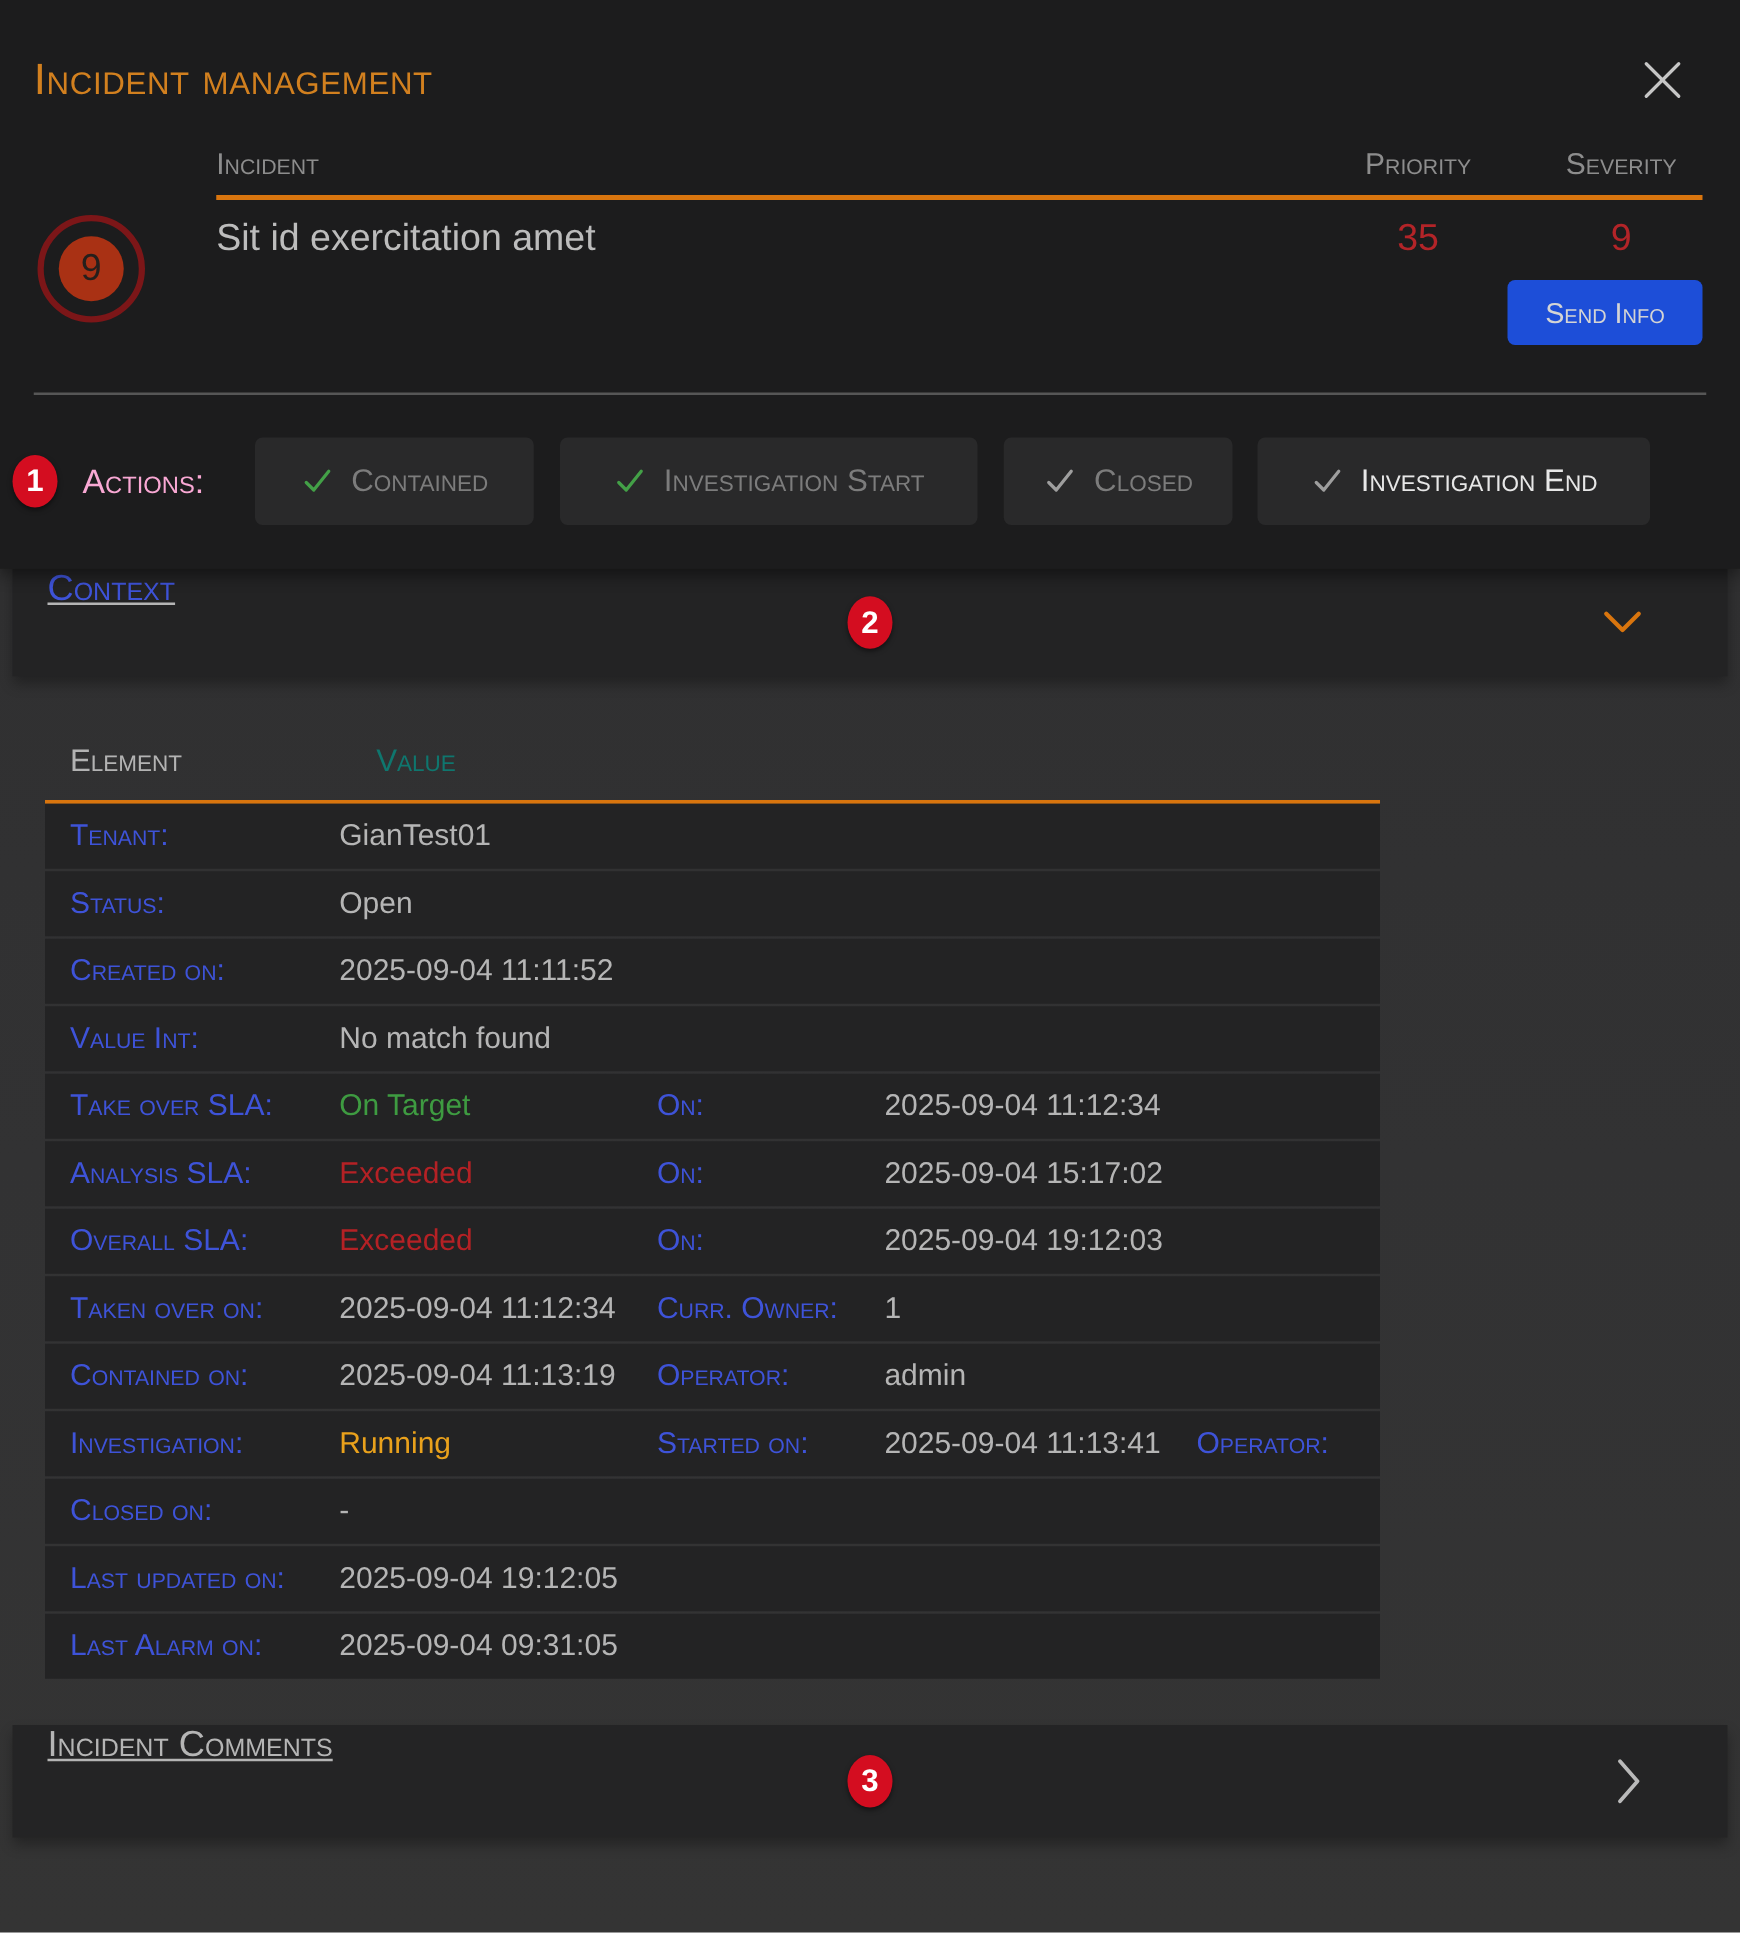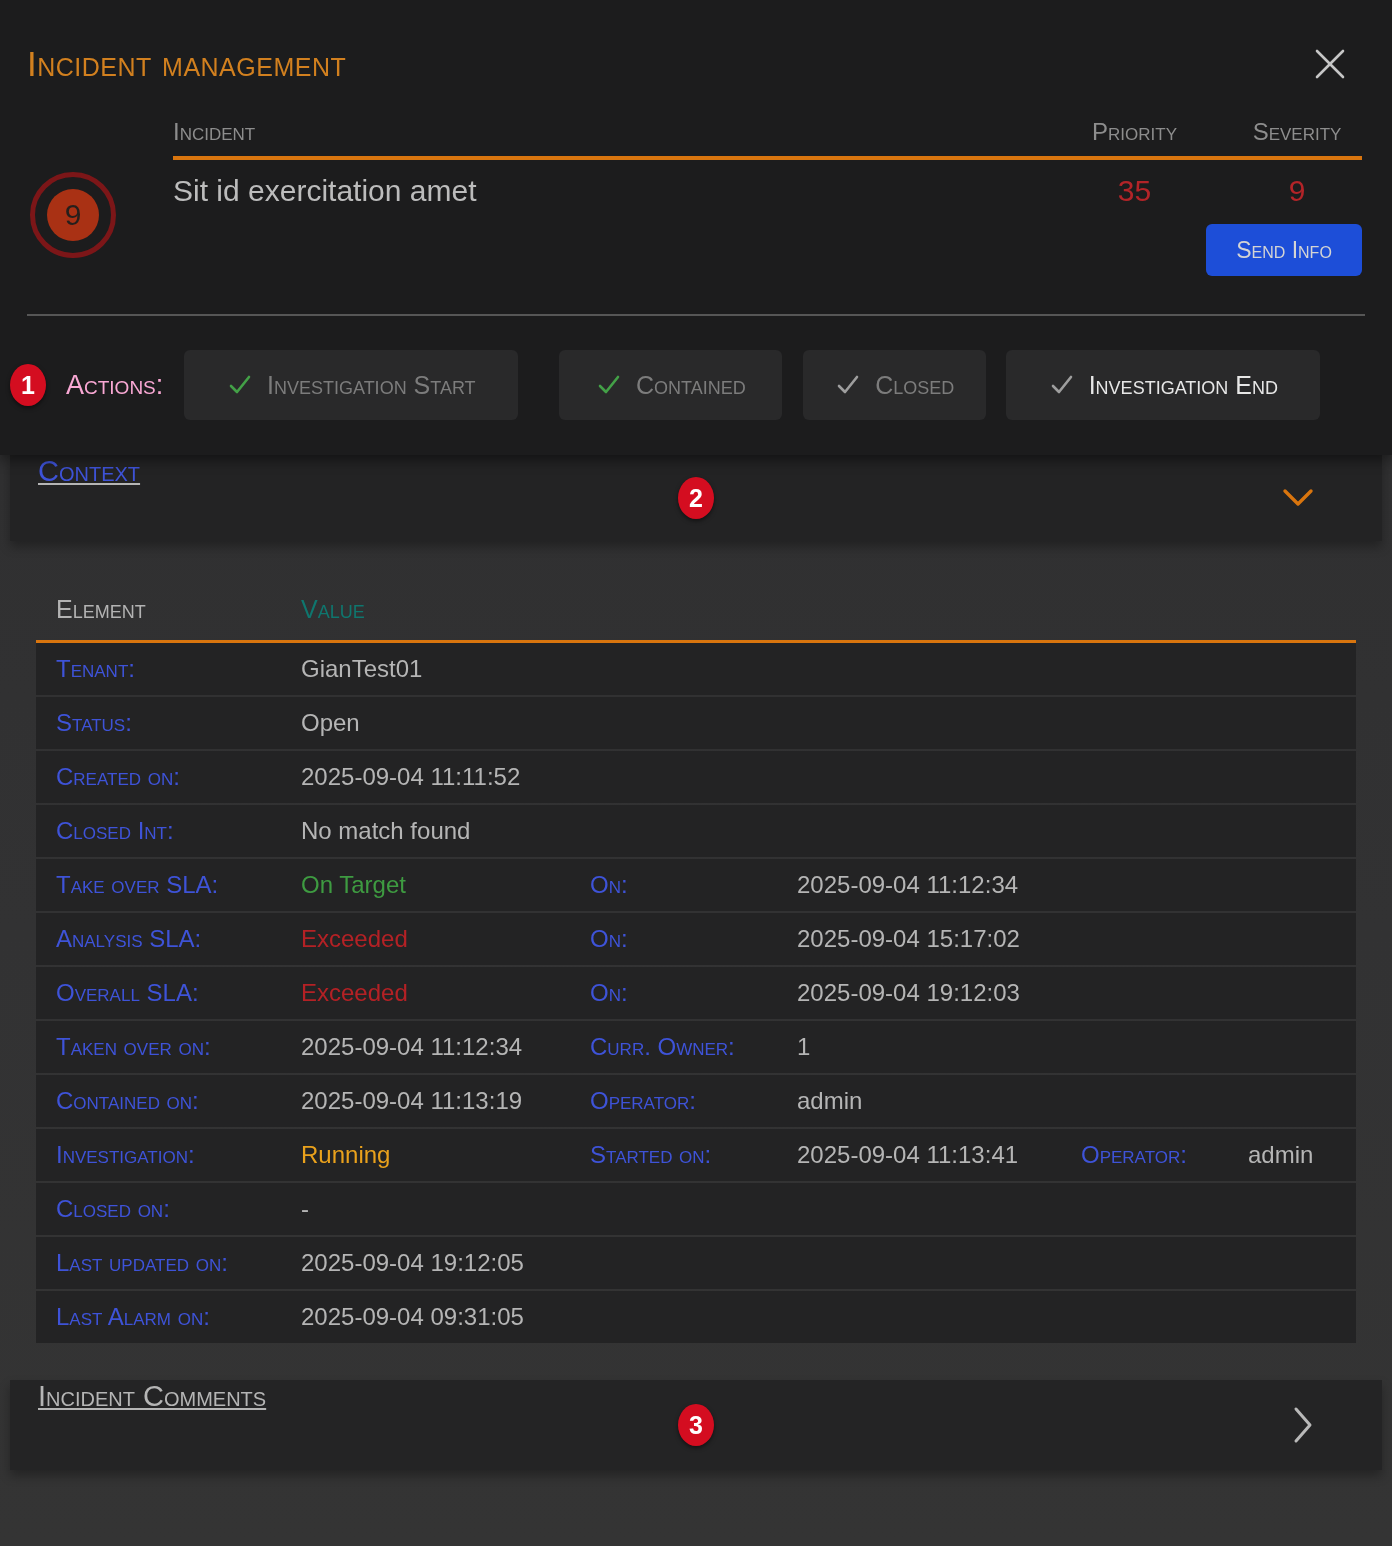--- a/index.html
+++ b/index.html
@@ -103,21 +103,21 @@
   }
   .context-bar { }
   .section-bar .bar-label { margin-left:28px; font-variant:small-caps; font-size:29px; }
   .context-bar .bar-label { color:#3e53d8; }
   .section-bar .center-badge {
     position:absolute; left:50%; top:50%; transform:translate(-50%,-50%);
   }
   .bar-chevron { position:absolute; right:68px; top:50%; transform:translateY(-50%); background:none; border:none; cursor:pointer; display:flex; }
 
   
-  .table-wrap { margin:30px 36px 0 36px; width:1320px; }
+  .table-wrap { margin:30px 36px 0 36px; width:1068px; }
   .table-head { display:flex; padding:24px 0 16px 20px; }
   .table-head .h-element { width:245px; font-variant:small-caps; font-size:25px; color:#b3b3b3; }
   .table-head .h-value   { font-variant:small-caps; font-size:25px; color:#0f766e; }
   .table-accent { height:3px; background:#d9750e; }
   .trow {
     display:flex; align-items:center; height:52px; margin-bottom:2px;
     background:#232324; padding-left:20px; font-size:24px;
   }
   .trow .cell { white-space:nowrap; overflow:hidden; }
   .c-l1 { width:245px; } .c-v1 { width:289px; }
@@ -168,36 +168,36 @@
       <button class="sendinfo-btn">Send Info</button>
     </div>
   </div>
 
   <div class="divider"></div>
 
   <div class="actions-row">
     <div class="step-badge">1</div>
     <div class="actions-label">Actions:</div>
 
+    <button class="action-btn btn-contained">
+      <span style="display:flex;">
+        <svg width="26" height="26" viewBox="0 0 26 26">
+            <polyline points="4,14 10,20 22,5" fill="none" stroke="#43a047" stroke-width="2.6" stroke-linecap="round" stroke-linejoin="round"></polyline>
+          </svg>
+      </span>
+      <span>Contained</span>
+    </button>
+
     <button class="action-btn btn-inv-start">
       <span style="display:flex;">
         <svg width="26" height="26" viewBox="0 0 26 26">
             <polyline points="4,14 10,20 22,5" fill="none" stroke="#43a047" stroke-width="2.6" stroke-linecap="round" stroke-linejoin="round"></polyline>
           </svg>
       </span>
       <span>Investigation Start</span>
-    </button>
-
-    <button class="action-btn btn-contained">
-      <span style="display:flex;">
-        <svg width="26" height="26" viewBox="0 0 26 26">
-            <polyline points="4,14 10,20 22,5" fill="none" stroke="#43a047" stroke-width="2.6" stroke-linecap="round" stroke-linejoin="round"></polyline>
-          </svg>
-      </span>
-      <span>Contained</span>
     </button>
 
     <button class="action-btn btn-closed">
       <span style="display:flex;">
         <svg width="26" height="26" viewBox="0 0 26 26">
             <polyline points="4,14 10,20 22,5" fill="none" stroke="#9e9e9e" stroke-width="2.6" stroke-linecap="round" stroke-linejoin="round"></polyline>
           </svg>
       </span>
       <span>Closed</span>
     </button>
@@ -252,21 +252,21 @@
     </div>
       <div class="trow" style="">
       <span class="cell tlabel c-l1">Created on:</span>
       <span class="cell tval   c-v1">2025-09-04 11:11:52</span>
       <span class="cell tlabel c-l2"></span>
       <span class="cell tval   c-v2"></span>
       <span class="cell tlabel c-l3"></span>
       <span class="cell tval   c-v3"></span>
     </div>
       <div class="trow" style="">
-      <span class="cell tlabel c-l1">Closed Int:</span>
+      <span class="cell tlabel c-l1">Value Int:</span>
       <span class="cell tval   c-v1">No match found</span>
       <span class="cell tlabel c-l2"></span>
       <span class="cell tval   c-v2"></span>
       <span class="cell tlabel c-l3"></span>
       <span class="cell tval   c-v3"></span>
     </div>
       <div class="trow" style="">
       <span class="cell tlabel c-l1">Take over SLA:</span>
       <span class="cell tval c-v1 val-green">On Target</span>
       <span class="cell tlabel c-l2">On:</span>

